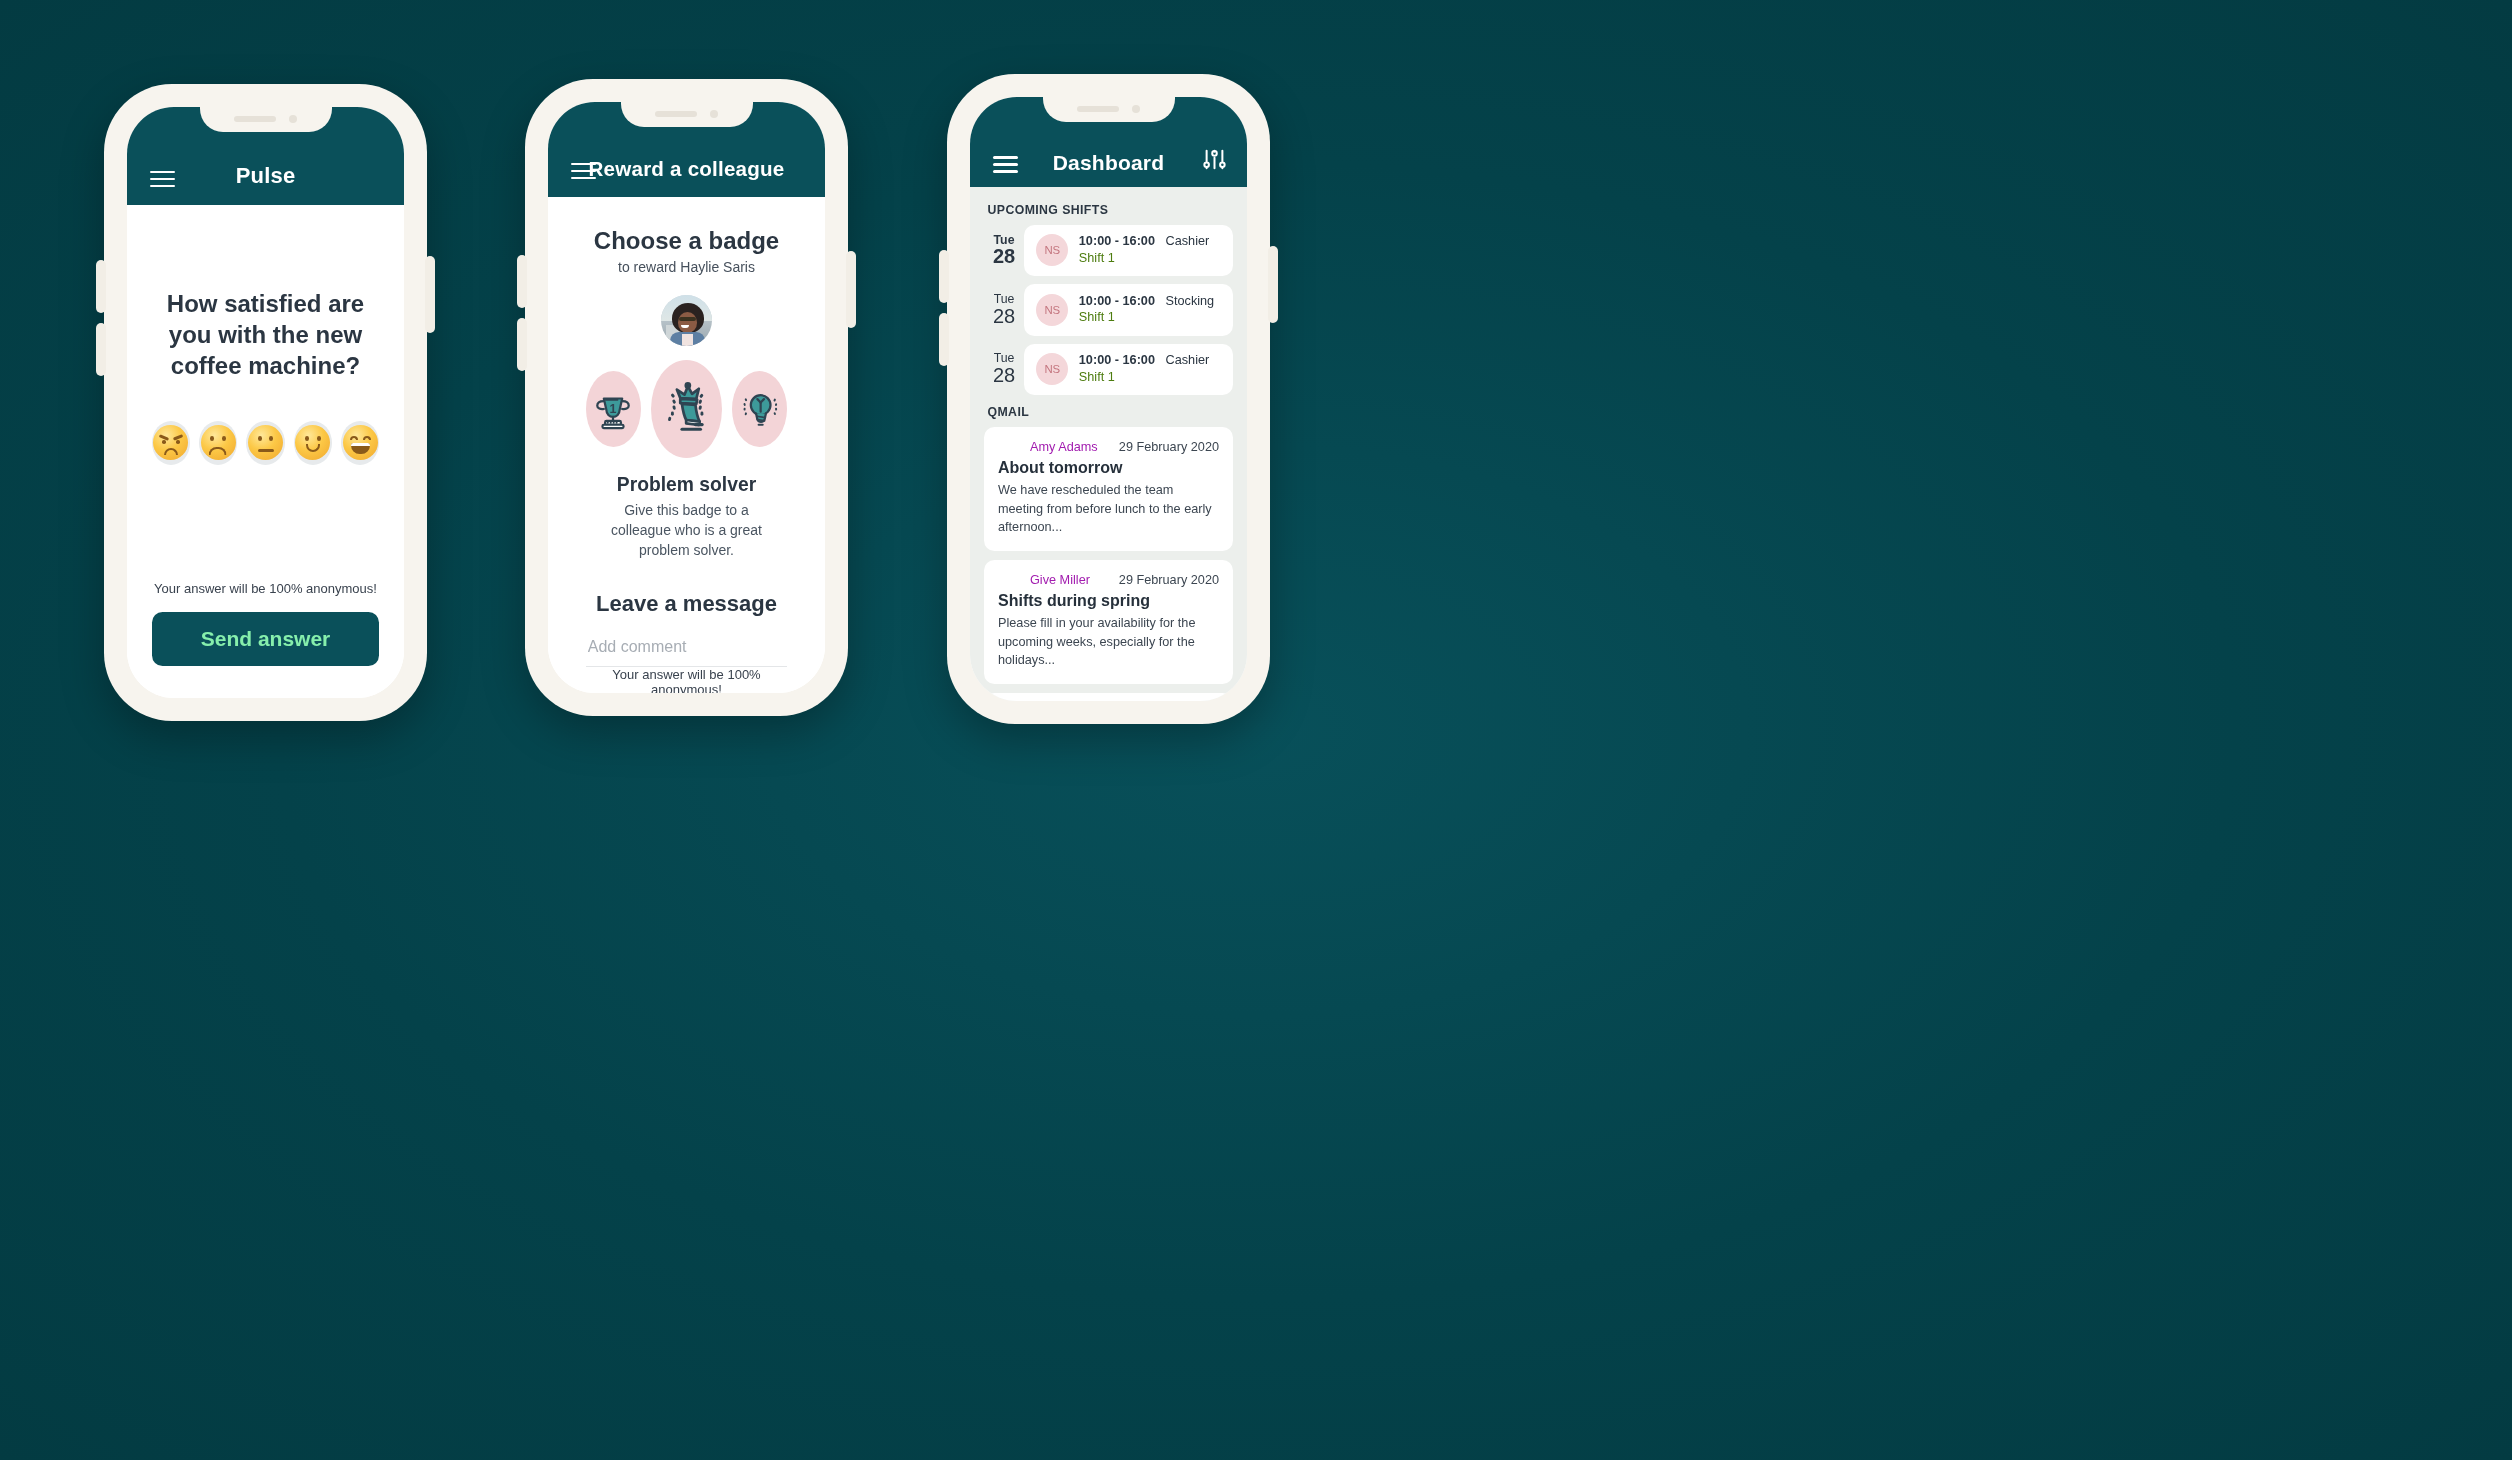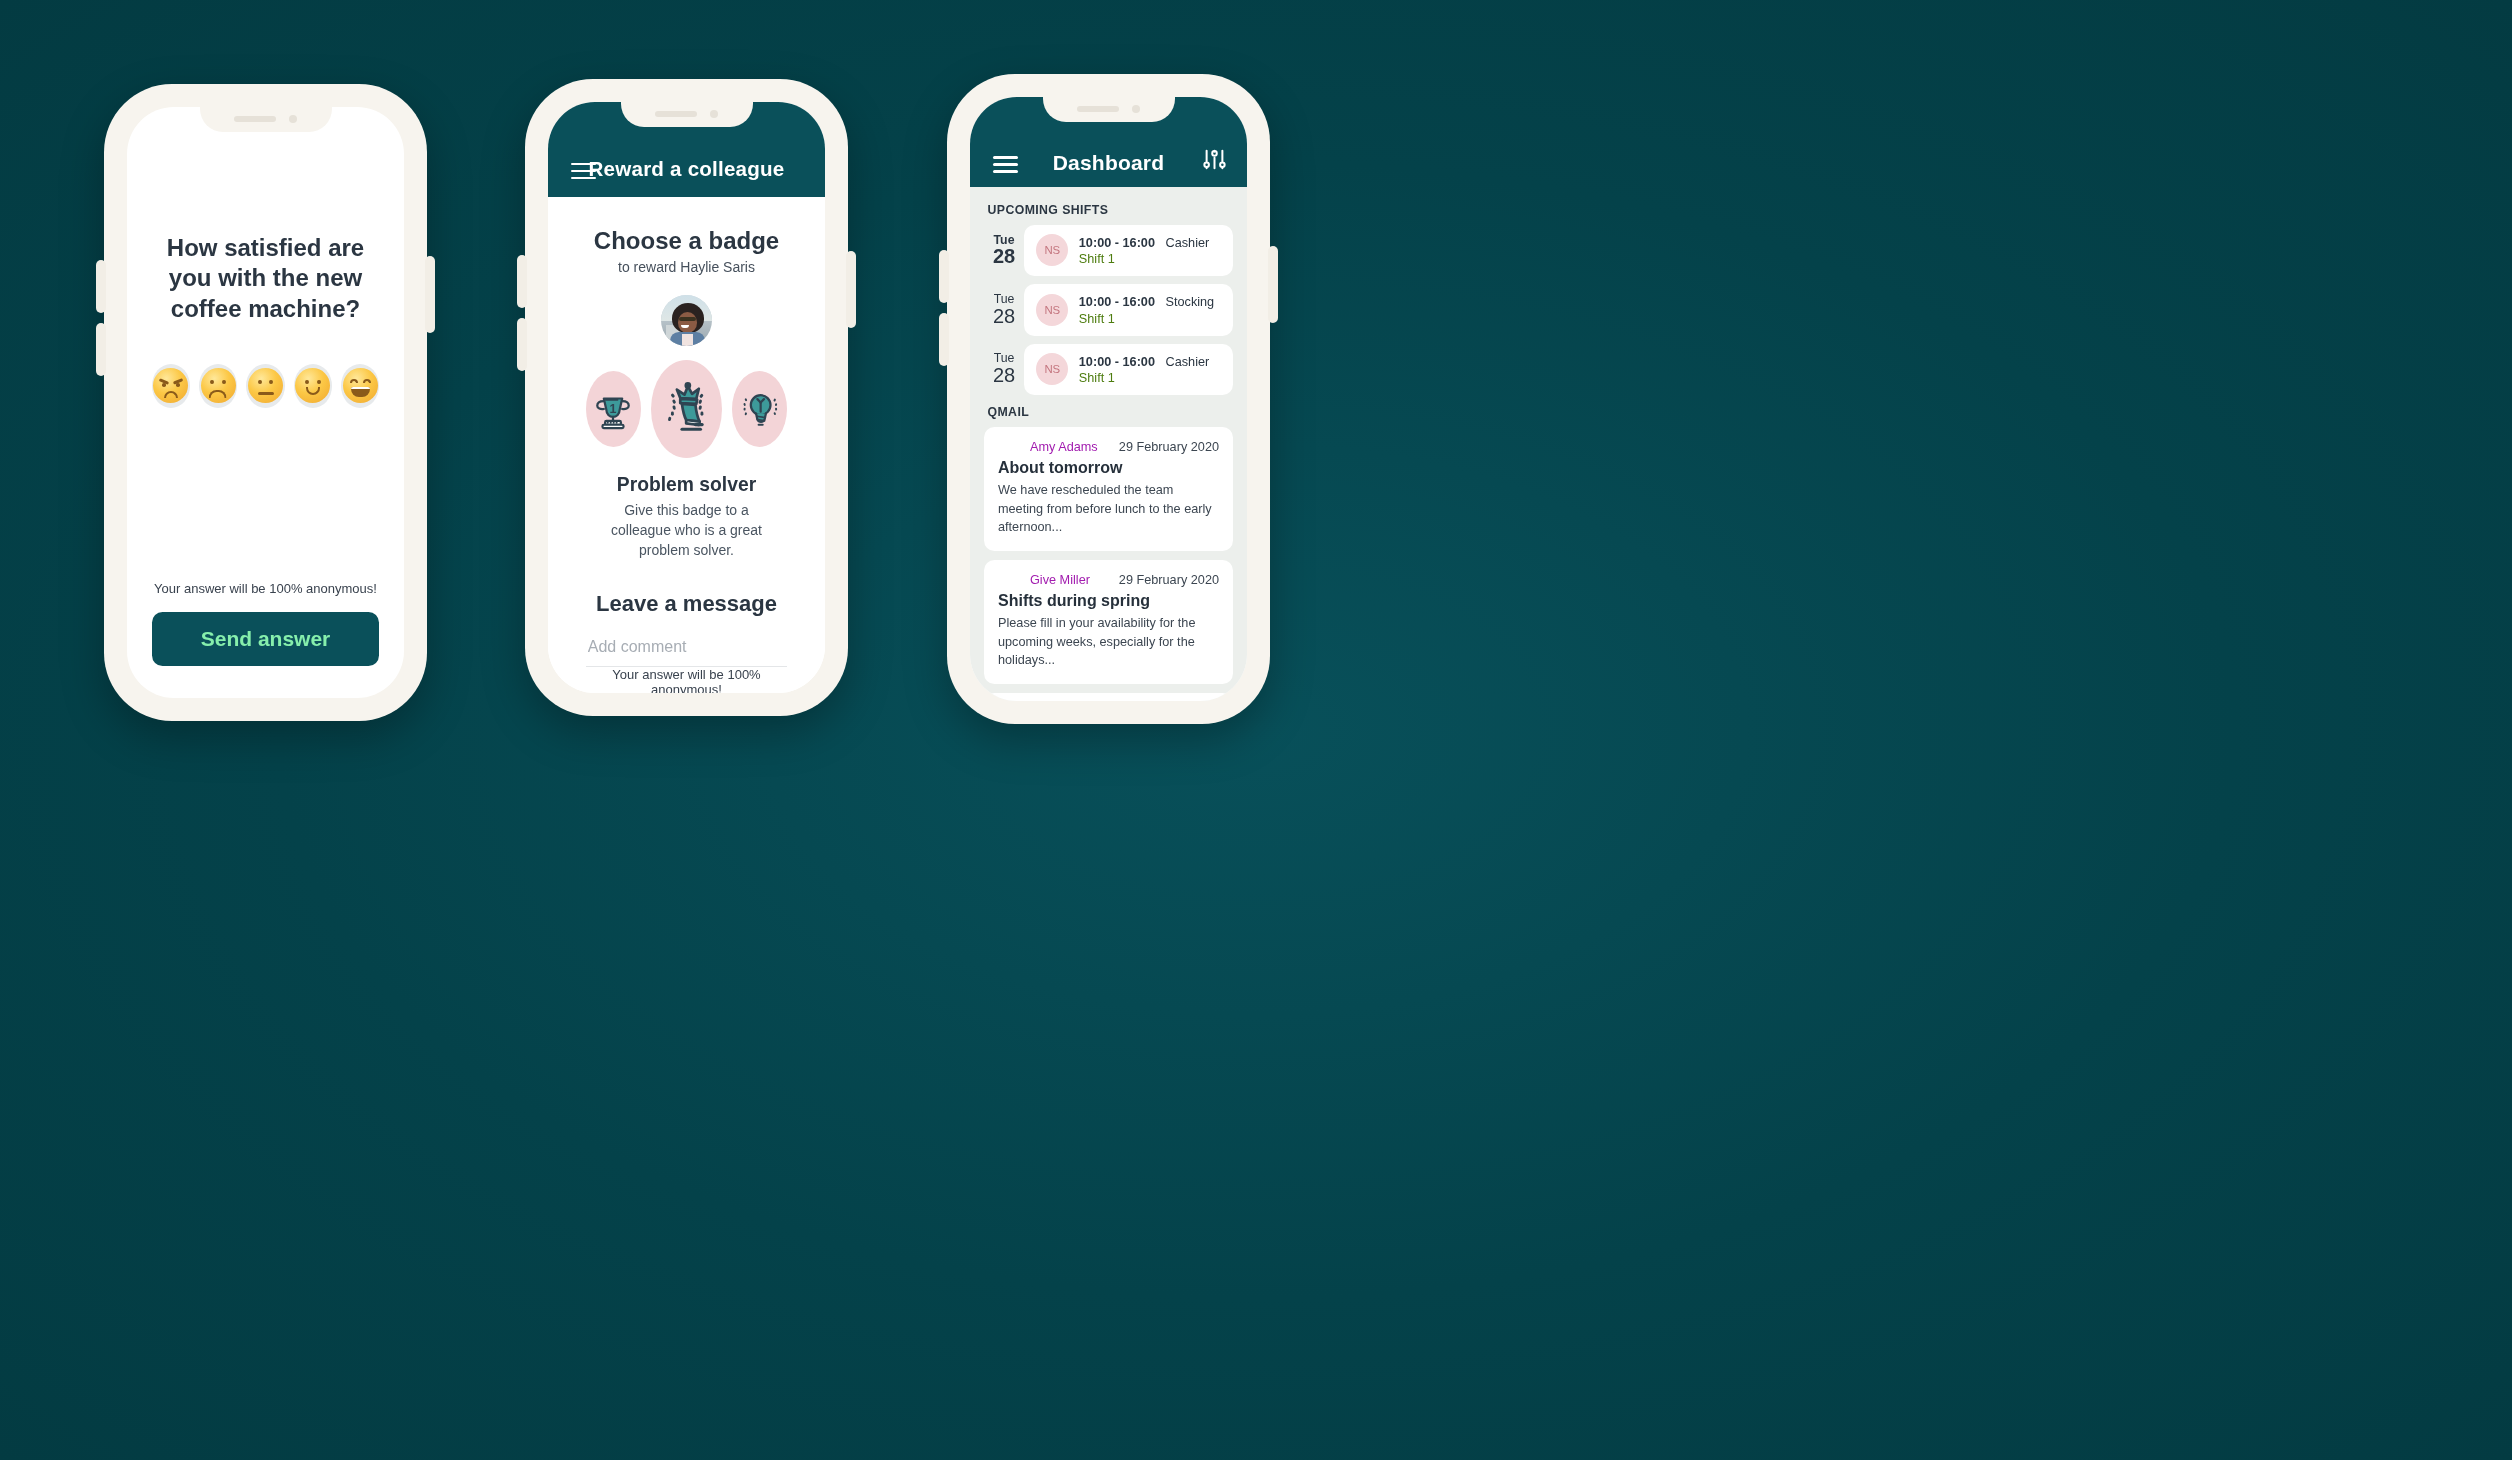--- a/index.html
+++ b/index.html
@@ -162,21 +162,21 @@
   
   .dash-body { background:#ecefec; flex:1; overflow:hidden; }
   .sec-label { color:#2b3642; font-weight:700; letter-spacing:0.4px; }
 
   .shift-row { display:flex; align-items:stretch; }
   .shift-date { text-align:center; flex:none; color:#2b3642; display:flex; flex-direction:column; justify-content:center; }
   .shift-date .d-day { line-height:1.05; }
   .shift-date .d-num { line-height:1.05; }
   .shift-card {
     background:#fff; border-radius:10.5px; flex:1;
-    display:flex; align-items:flex-end; cursor:pointer;
+    display:flex; align-items:flex-start; cursor:pointer;
   }
   .shift-avatar {
     border-radius:50%; background:#f4d7da; color:#c4757f;
     display:flex; align-items:center; justify-content:center;
     flex:none; font-weight:500;
   }
   .shift-l1 { color:#2b3642; }
   .shift-l1 b { font-weight:700; }
   .shift-l2 { color:#4d7c0f; }
 
@@ -196,20 +196,28 @@
     <div class="btn-side btn-left" style="top:176px; height:53px;"></div>
     <div class="btn-side btn-left" style="top:239px; height:53px;"></div>
     <div class="btn-side btn-right" style="top:172px; height:77px;"></div>
 
     <div class="screen">
       <div class="notch" style="width:132px; height:24.6px;">
         <div class="notch-speaker" style="width:42px; height:6.1px;"></div>
         <div class="notch-cam" style="width:8px; height:8px;"></div>
       </div>
 
+      <div class="appbar" style="height:98px;">
+        <div class="hamburger" style="margin-left:23px; width:24.6px; height:16.7px;">
+          <span style="height:2.6px;"></span>
+            <span style="height:2.6px;"></span>
+            <span style="height:2.6px;"></span>
+        </div>
+        <div class="appbar-title" style="bottom:16px; font-size:22px;">Pulse</div>
+      </div>
 
       <div class="body-area" style="padding:0 24.6px;">
         <div style="flex:1.05"></div>
 
         <div class="q-title" style="font-size:24px; padding:0 3.5px;">How satisfied are you with the new coffee machine?</div>
 
         <div class="emoji-row" style="margin-top:39px; gap:8.8px;">
 
           <div class="emoji-opt" style="width:44px;height:44px;">
             <div class="emoji-face" style="width:35px;height:35px;background:radial-gradient(circle at 38% 30%, #ffe89a 0%, #fcc846 45%, #f0a72e 100%);">

